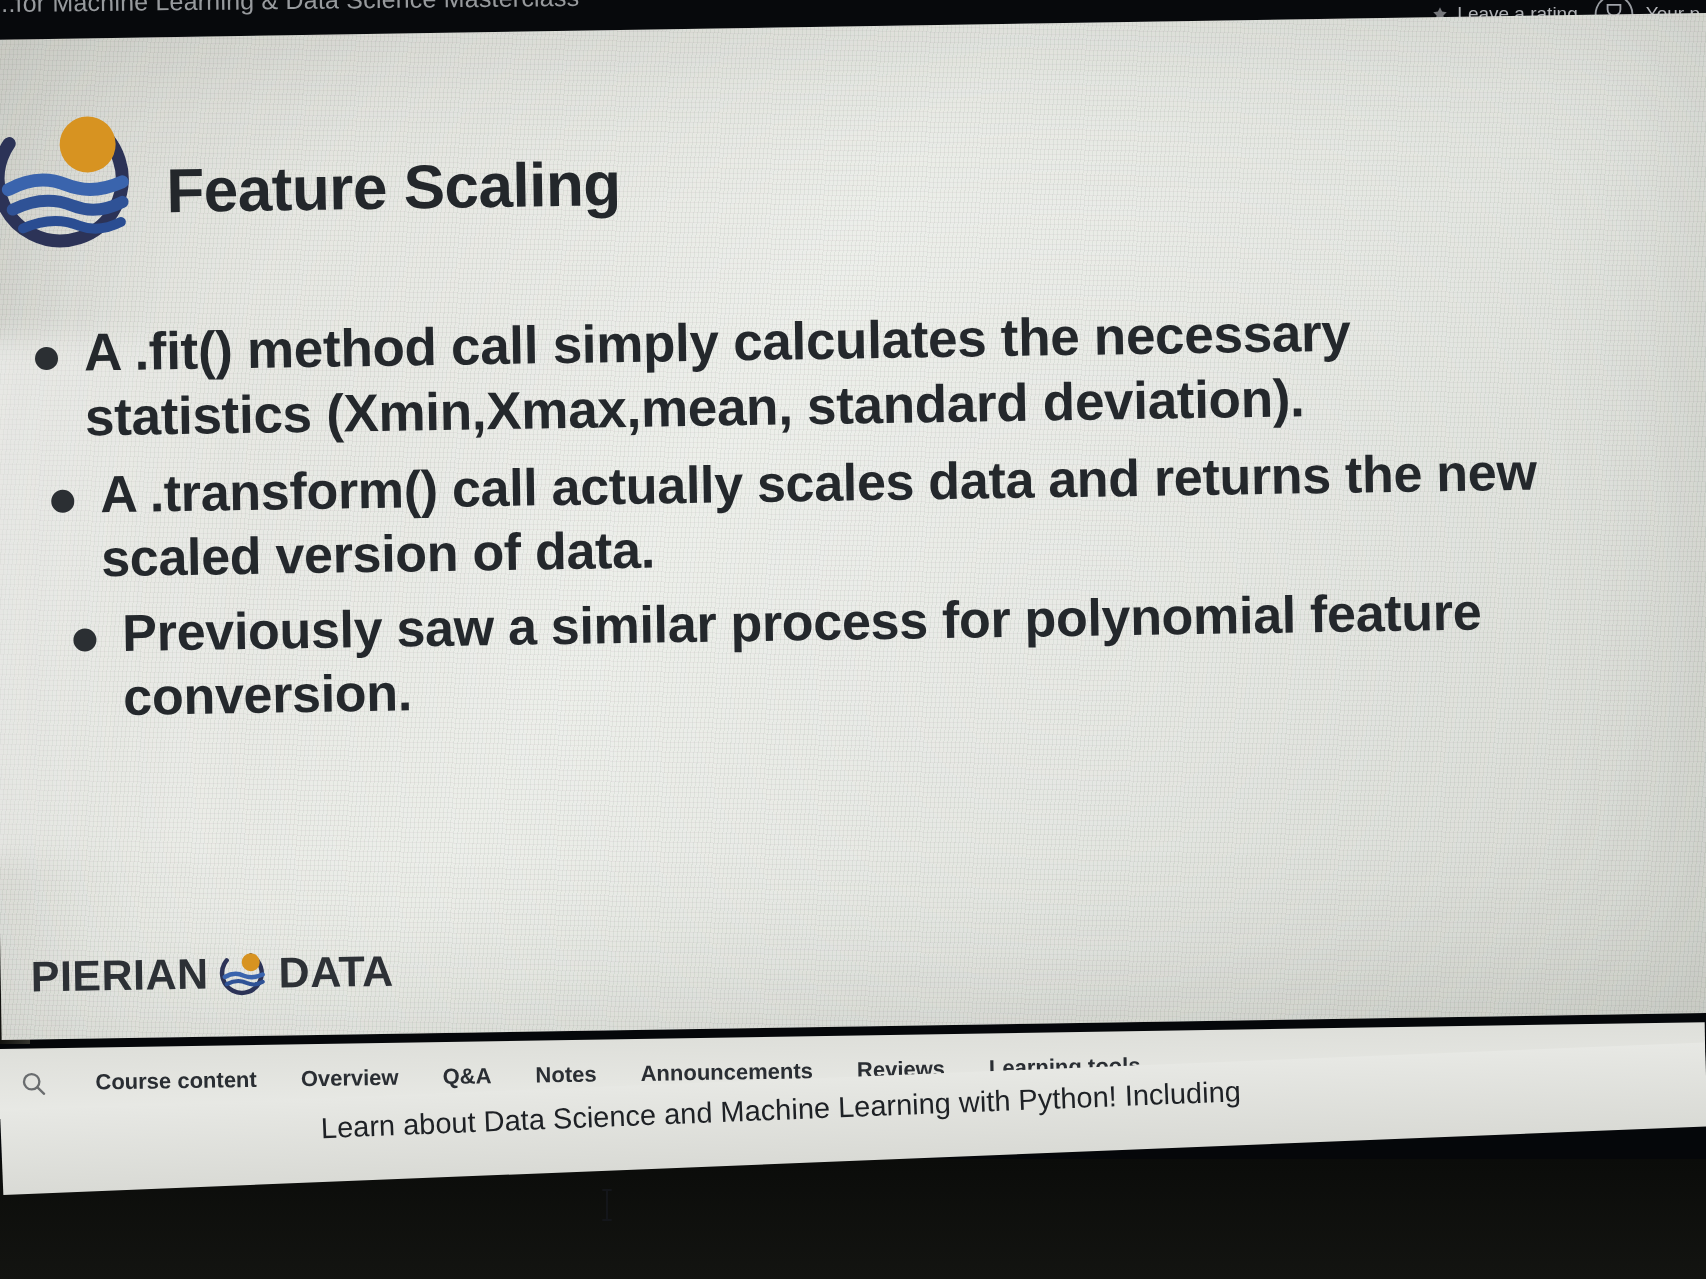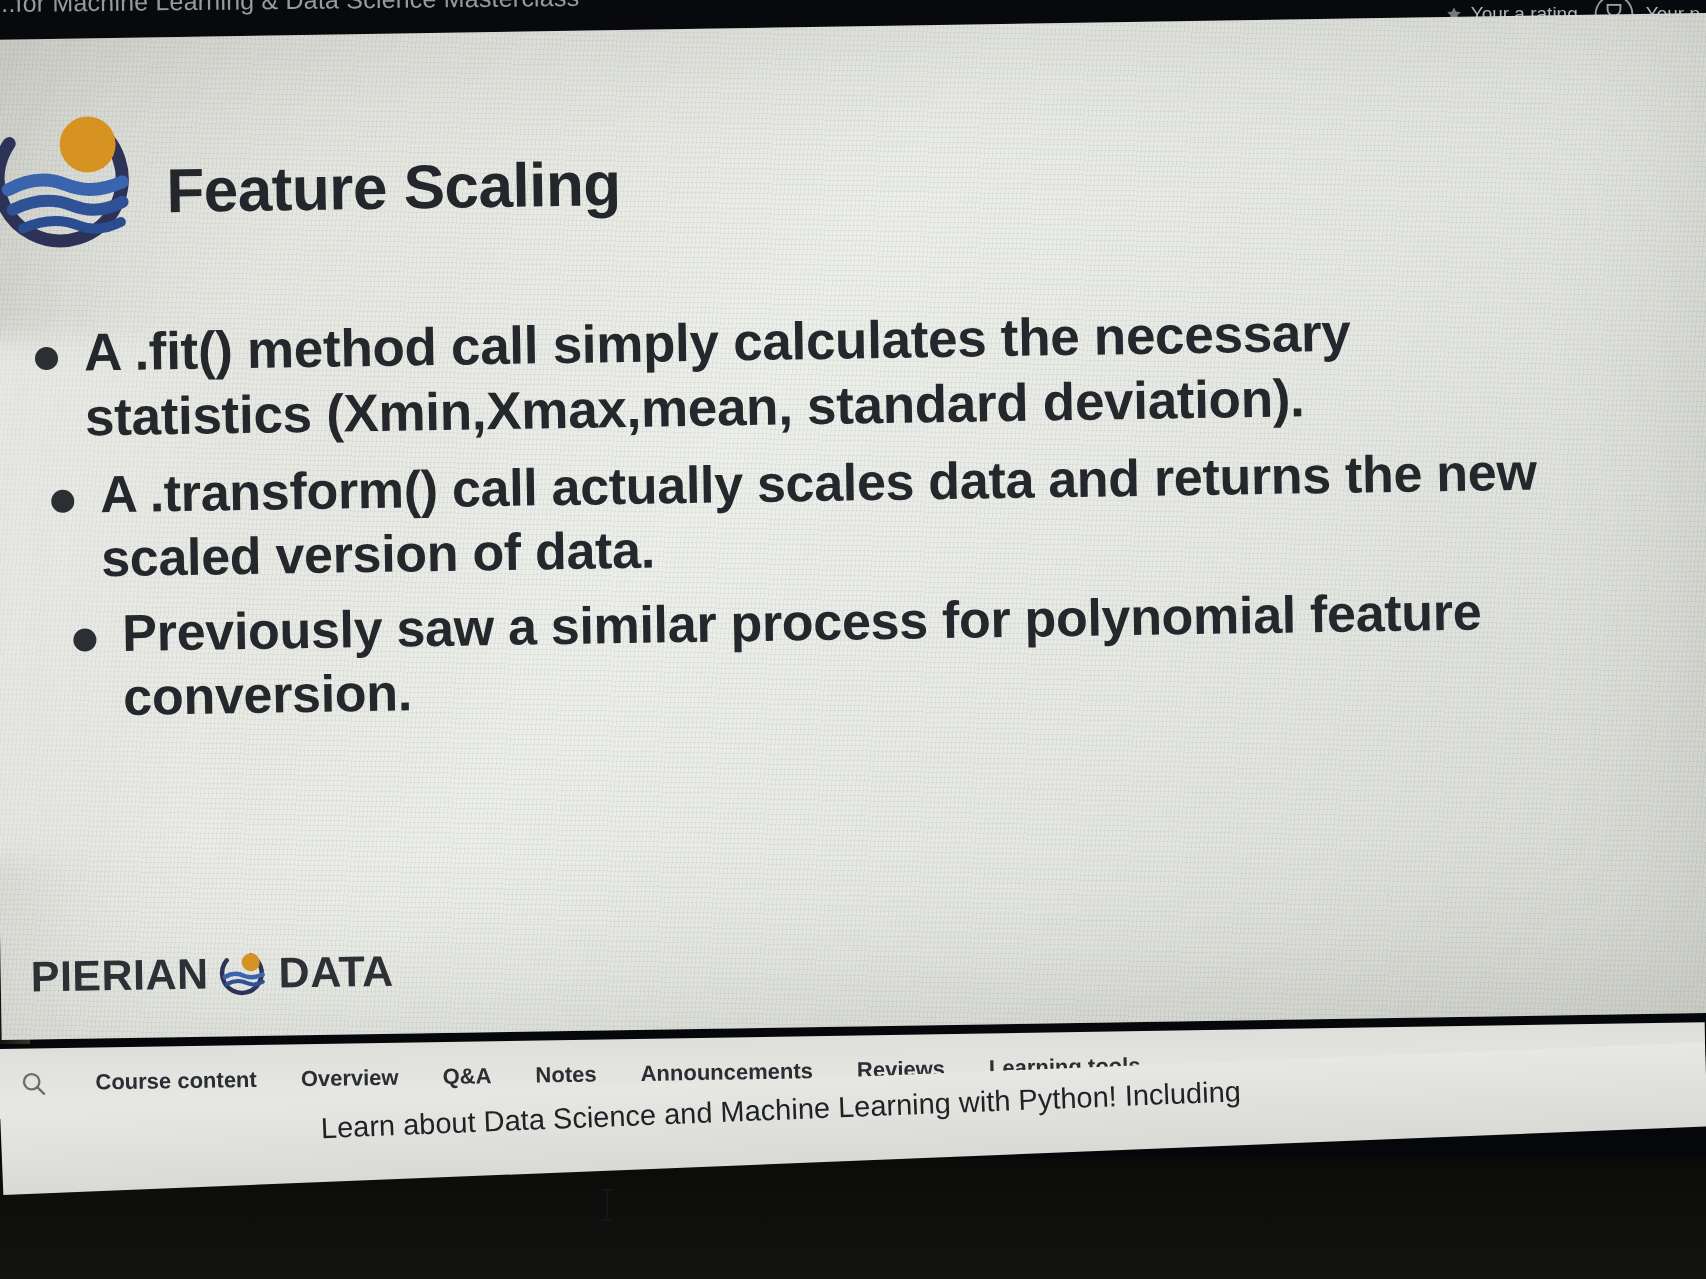--- a/index.html
+++ b/index.html
@@ -162,21 +162,21 @@
 <div id="screen">
 
   <div class="topbar">
     <div class="course-title">...for Machine Learning &amp; Data Science Masterclass</div>
 
     <div class="right-cluster">
       <div class="rating-btn">
         <svg class="star-ico" viewBox="0 0 24 24">
           <path d="M12 2l3.1 6.3 7 1-5 4.9 1.2 6.9L12 17.8 5.7 21.1 6.9 14.2 1.9 9.3l7-1z" fill="#cfd2d6"></path>
         </svg>
-        <span class="label">Your a rating</span>
+        <span class="label">Leave a rating</span>
       </div>
 
       <div class="progress-wrap">
         <svg class="progress-ring" viewBox="0 0 48 48">
           <circle cx="24" cy="24" r="20" fill="none" stroke="#c8ccd2" stroke-width="2" stroke-opacity="0.75" stroke-dasharray="108 18" transform="rotate(-70 24 24)"></circle>
           <path d="M17 14h14v5a7 7 0 0 1-14 0z" fill="none" stroke="#c8ccd2" stroke-width="2" stroke-opacity="0.8"></path>
           <path d="M24 26v7M19 34h10" fill="none" stroke="#c8ccd2" stroke-width="2" stroke-opacity="0.8"></path>
         </svg>
         <span class="yourp">Your p</span>
       </div>

